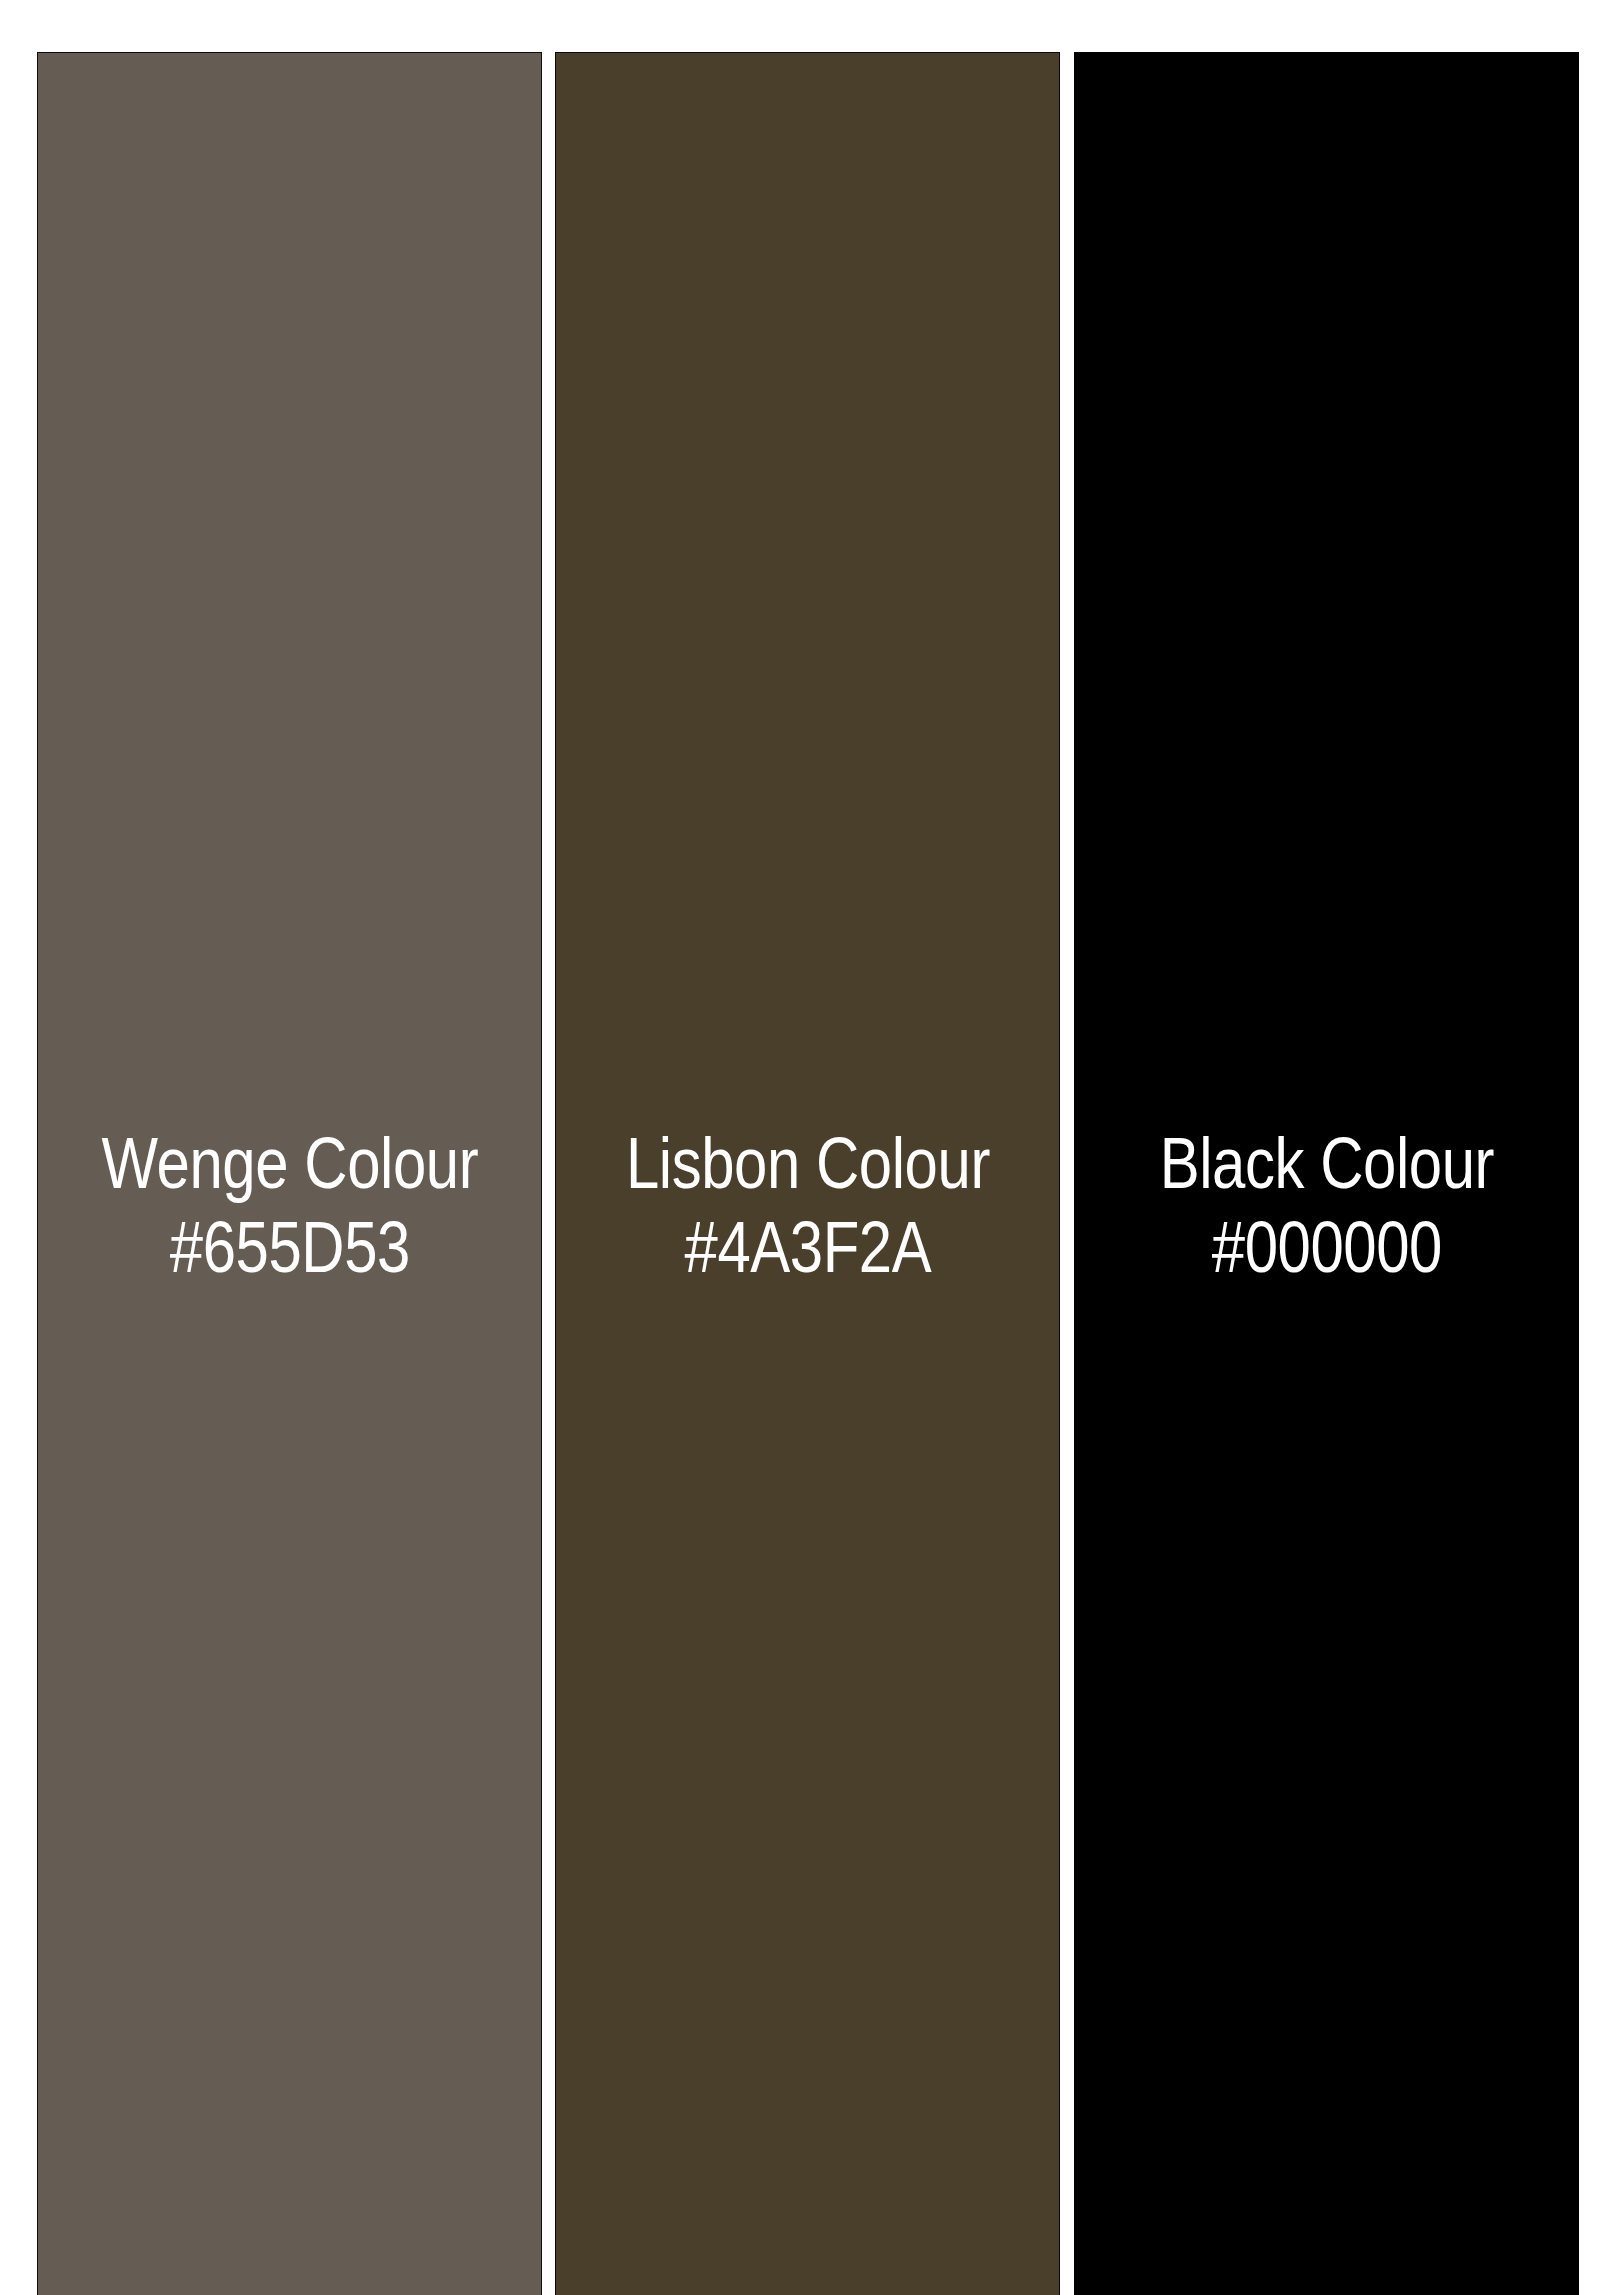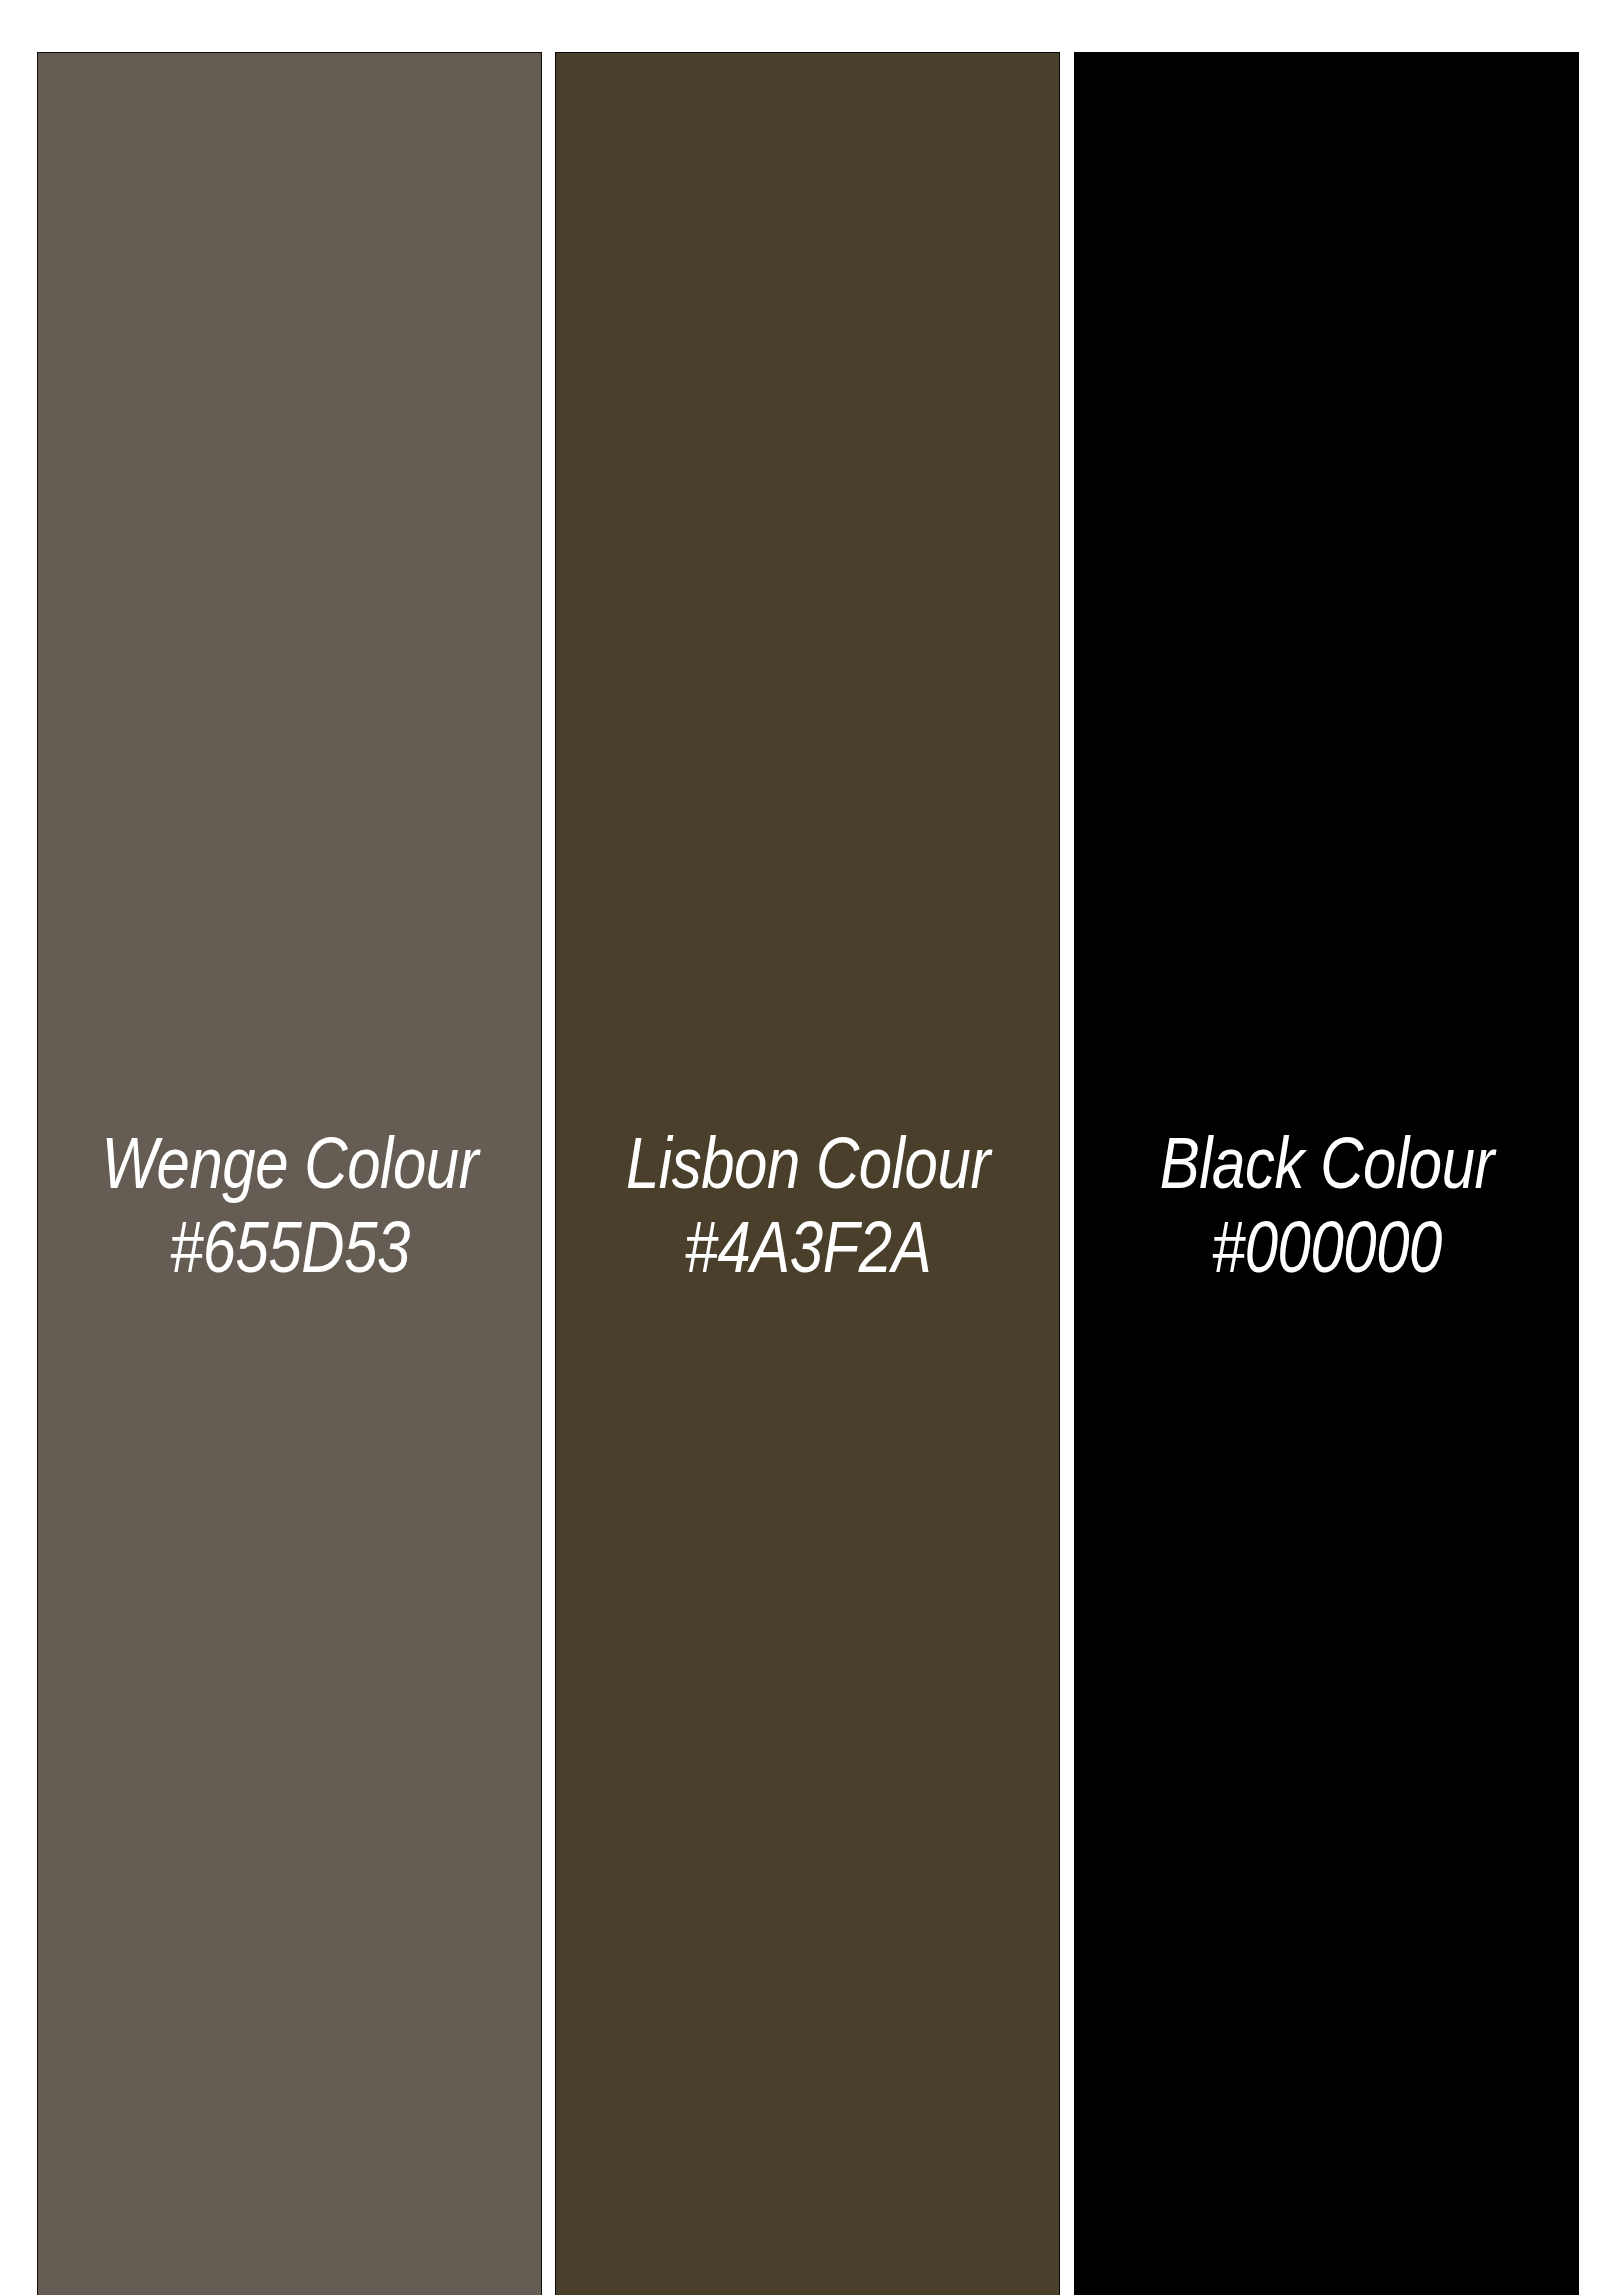--- a/index.html
+++ b/index.html
@@ -41,21 +41,20 @@
   .swatch-2 { left: 555px; }
   .swatch-3 { left: 1074px; }
 
   .swatch-label-block {
     width: 100%;
     text-align: center;
     padding: 0 4.6px;
     box-sizing: border-box;
     
     transform: translateY(2.3px);
-    font-style: italic;
   }
 
   .swatch-name,
   .swatch-hex {
     display: block;
     color: #ffffff;
     font-family: "Liberation Sans Narrow", "Liberation Sans", "DejaVu Sans Condensed", "DejaVu Sans", sans-serif;
     font-weight: 400;
     font-size: 73px;
     line-height: 84px;

